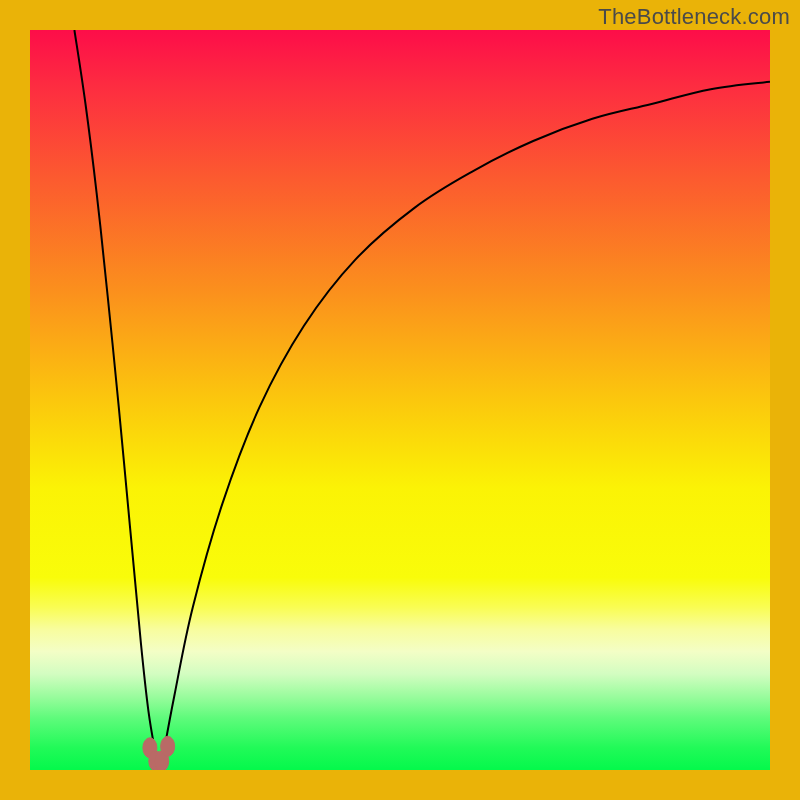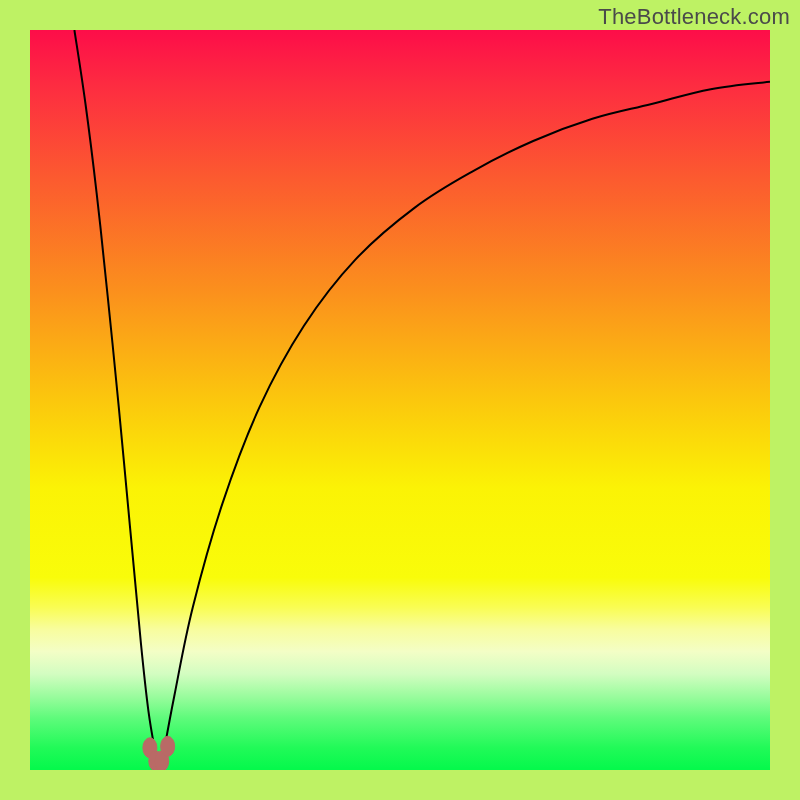--- a/index.html
+++ b/index.html
@@ -9,21 +9,21 @@
     height: 800px;
     overflow: hidden;
     background: #000;
     font-family: Arial, Helvetica, sans-serif;
   }
   .frame {
     position: absolute;
     top: 0; left: 0;
     width: 800px;
     height: 800px;
-    background: #bef264;
+    background: #eab308;
   }
   .plot-area {
     position: absolute;
     top: 30px;
     left: 30px;
     width: 740px;
     height: 740px;
     overflow: hidden;
   }
   .watermark {

